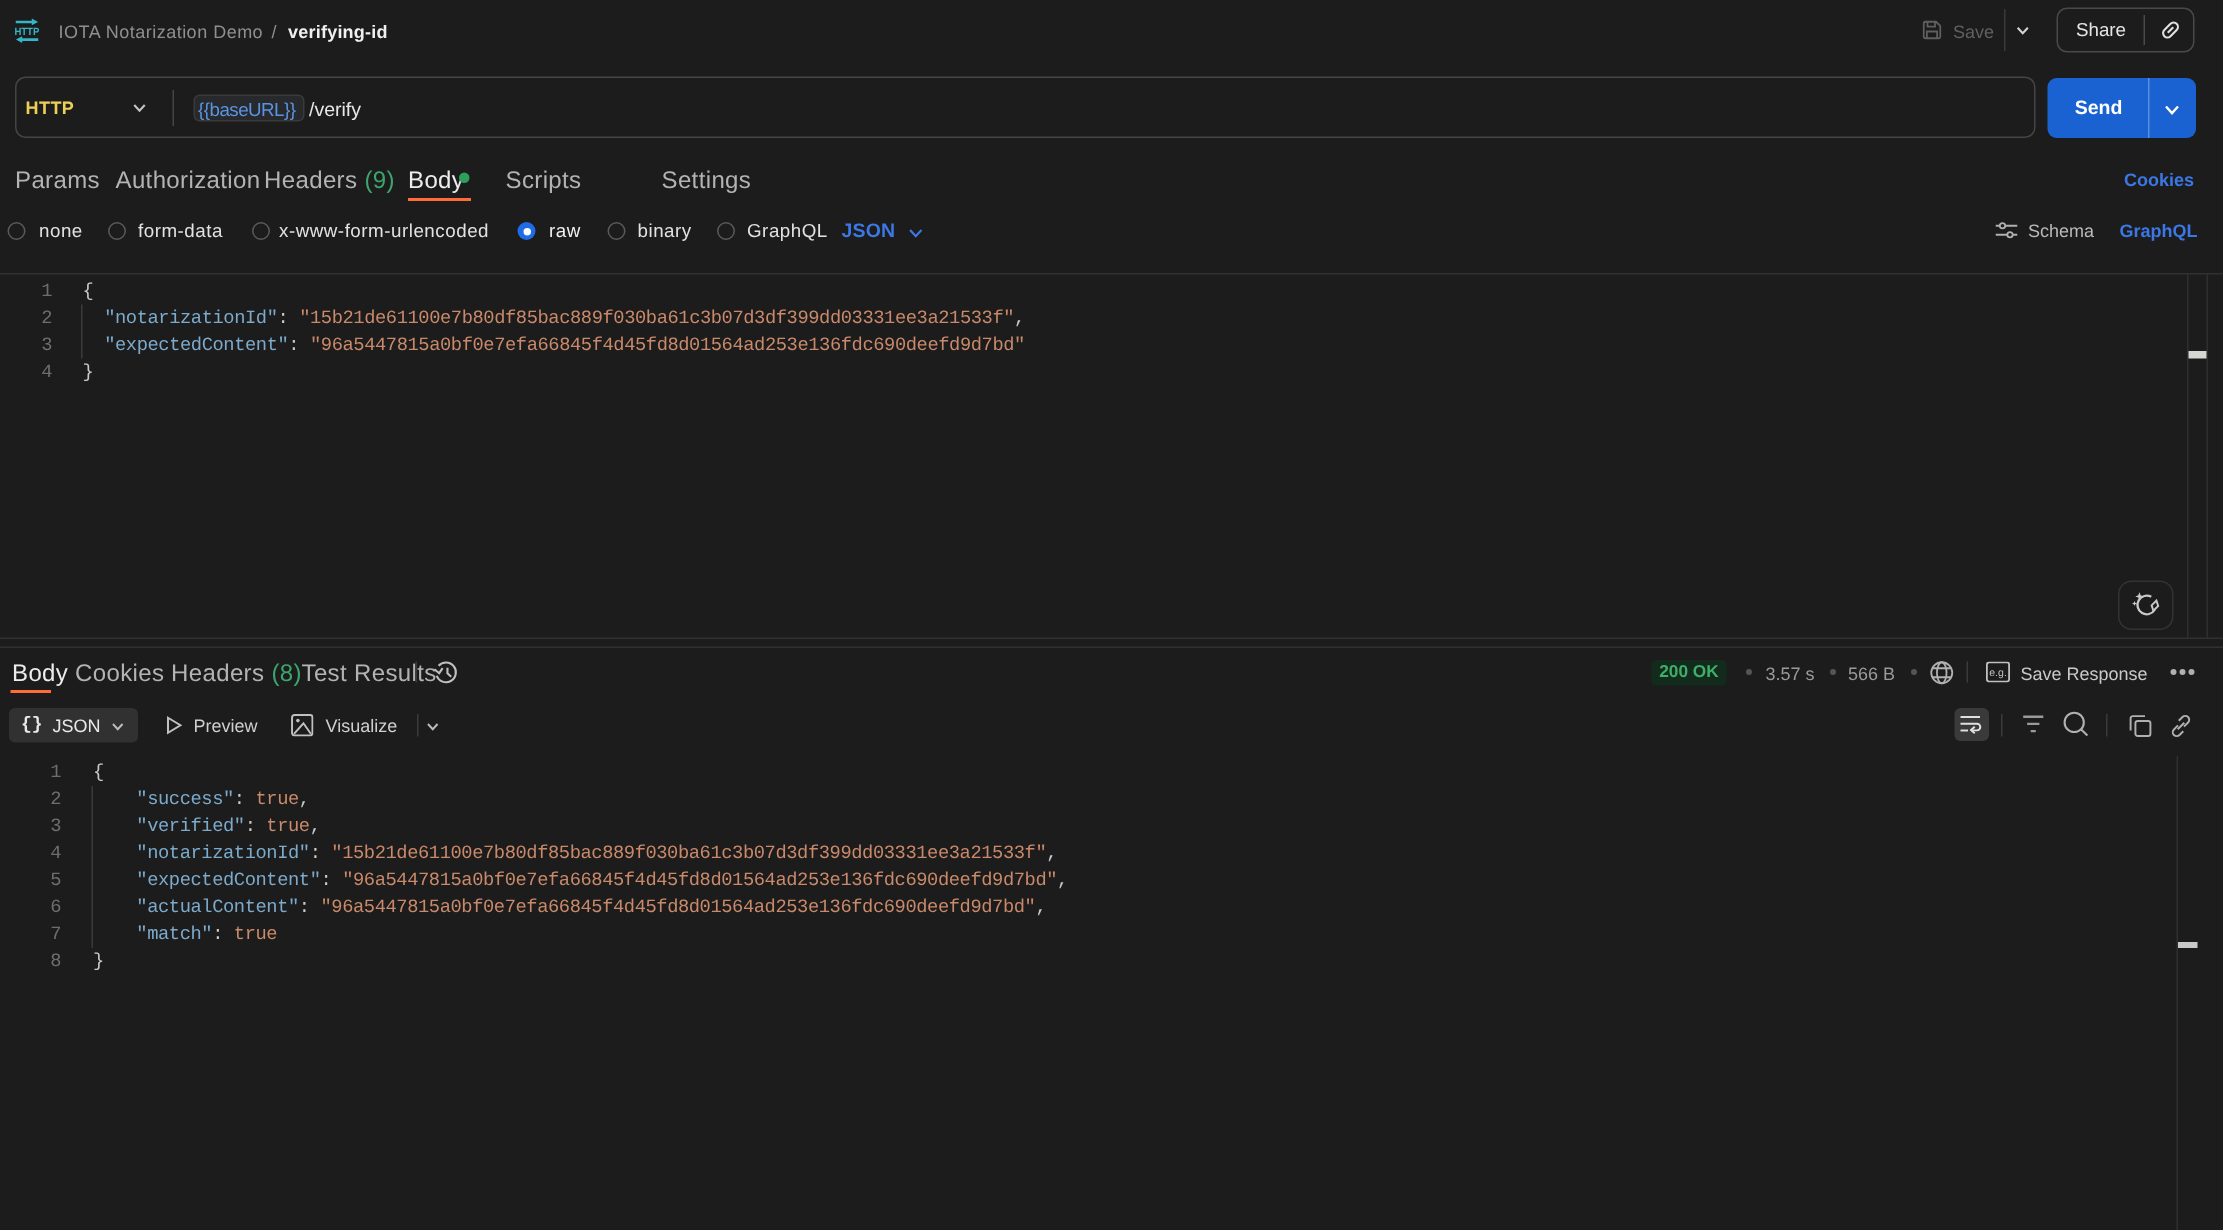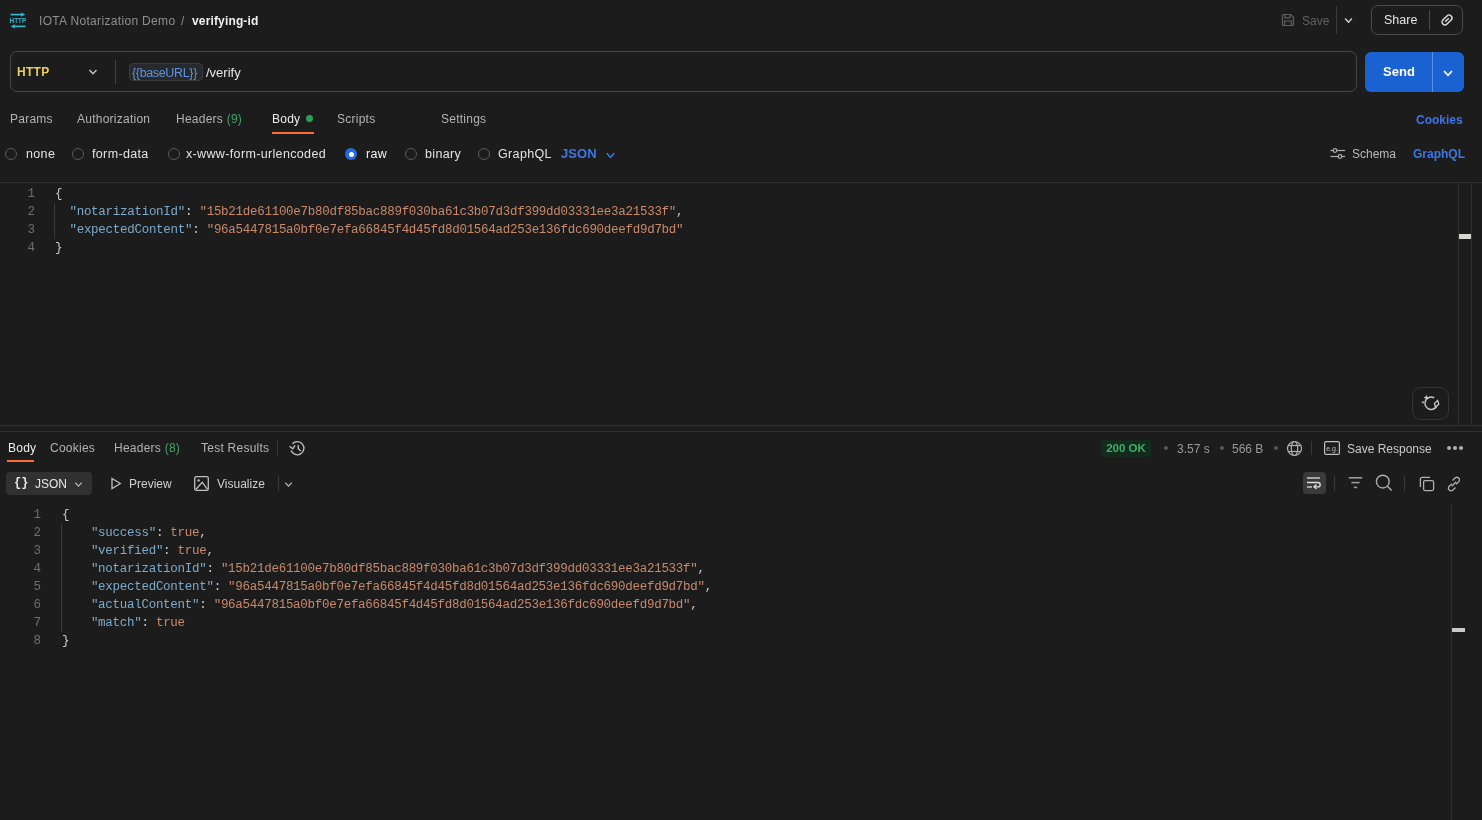--- a/index.html
+++ b/index.html
@@ -1,20 +1,20 @@
 <!DOCTYPE html>
 <html><head>
 <meta charset="utf-8">
 <style>
   * { margin:0; padding:0; box-sizing:border-box; }
   html,body { width:1482px; height:820px; background:#1c1c1c; overflow:hidden;
     font-family:"Liberation Sans", sans-serif; }
   .abs { position:absolute; }
   .t12 { font-size:12px; color:#b3b3b3; }
-  .tab { font-size:12px; color:#b3b3b3; letter-spacing:.25px; }
+  .tab { font-size:16px; color:#b3b3b3; letter-spacing:.25px; }
   .rlab { font-size:12.5px; color:#e2e2e2; letter-spacing:.35px; }
   .white { color:#ededed; }
   .blue { color:#3c77e6; }
   .mono { font-family:"Liberation Mono", monospace; font-size:12.5px; line-height:18px; white-space:pre; letter-spacing:-0.28px; }
   .k { color:#7caacb; }
   .v { color:#c9896a; }
   .p { color:#c9c9c9; }
   .num { color:#6e6e6e; font-family:"Liberation Mono", monospace; font-size:12.5px; line-height:18px; text-align:right; }
   svg { display:block; }
 </style>

